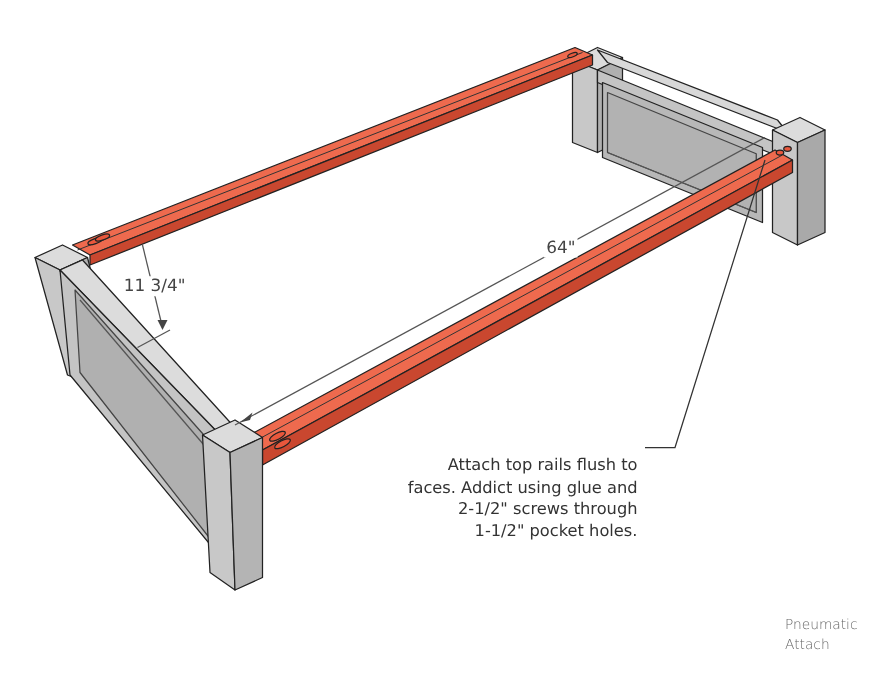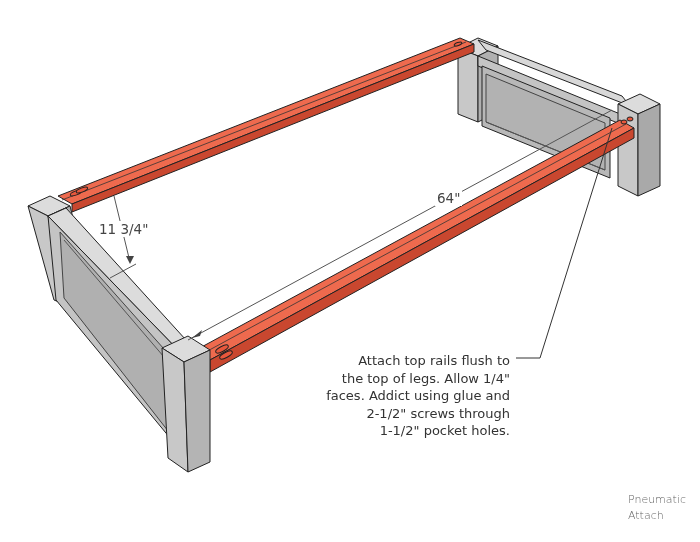--- a/index.html
+++ b/index.html
@@ -1,19 +1,19 @@
 <!DOCTYPE html>
 <html><head>
   <meta charset="utf-8">
   <style>
     html, body { margin: 0; padding: 0; background: #ffffff; }
     body { width: 700px; height: 542px; position: relative; overflow: hidden; font-family: "DejaVu Sans", sans-serif; }
     svg.scene { position: absolute; left: 0; top: 0; width: 700px; height: 542px; }
     .note {
-      position: absolute; left: 300px; top: 352px; width: 210px;
+      position: absolute; left: 300px; top: 364px; width: 210px;
       text-align: right; font-size: 13px; line-height: 17.5px; color: #333333;
       font-family: "DejaVu Sans", sans-serif;
     }
     .note span { display: block; white-space: nowrap; }
     .dim { position: absolute; font-size: 13.5px; color: #444444; font-family: "DejaVu Sans", sans-serif; background: #fff; padding: 0 2px; }
     .dim-width { left: 97px; top: 221px; }
     .dim-length { left: 435px; top: 190px; }
     .credit {
       position: absolute; right: 14px; top: 492px; 
       font-size: 11px; line-height: 16px; color: #666666; font-family: "DejaVu Sans", sans-serif; font-weight: 300;
@@ -92,21 +92,20 @@
   <g stroke="#333" stroke-width="1" fill="none">
     <polyline points="516,358 540,358 612,128"></polyline>
   </g>
 </svg>
 
 <div class="dim dim-width">11 3/4"</div>
 <div class="dim dim-length">64"</div>
 
 <div class="note">
   <span>Attach top rails flush to</span>
-  <span>the top of legs. Allow 1/4"</span>
   <span>faces. Addict using glue and</span>
   <span>2-1/2" screws through</span>
   <span>1-1/2" pocket holes.</span>
 </div>
 
 <div class="credit">
   <span>Pneumatic</span>
   <span>Attach</span>
 </div>
 

